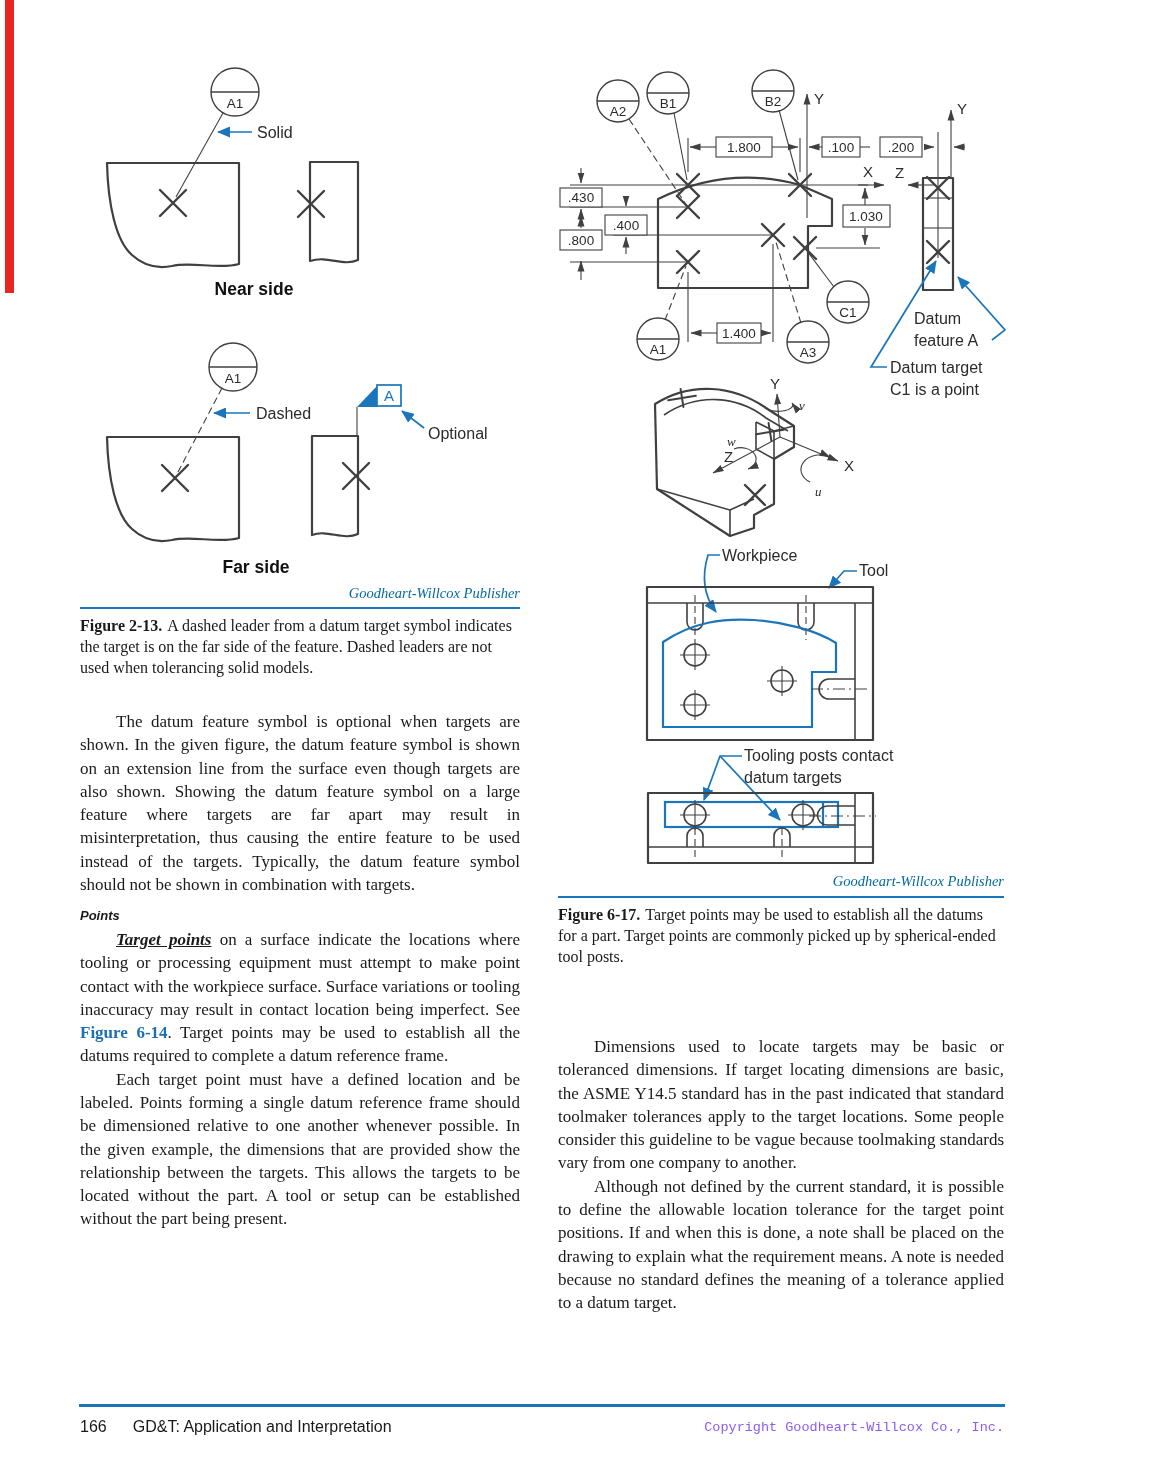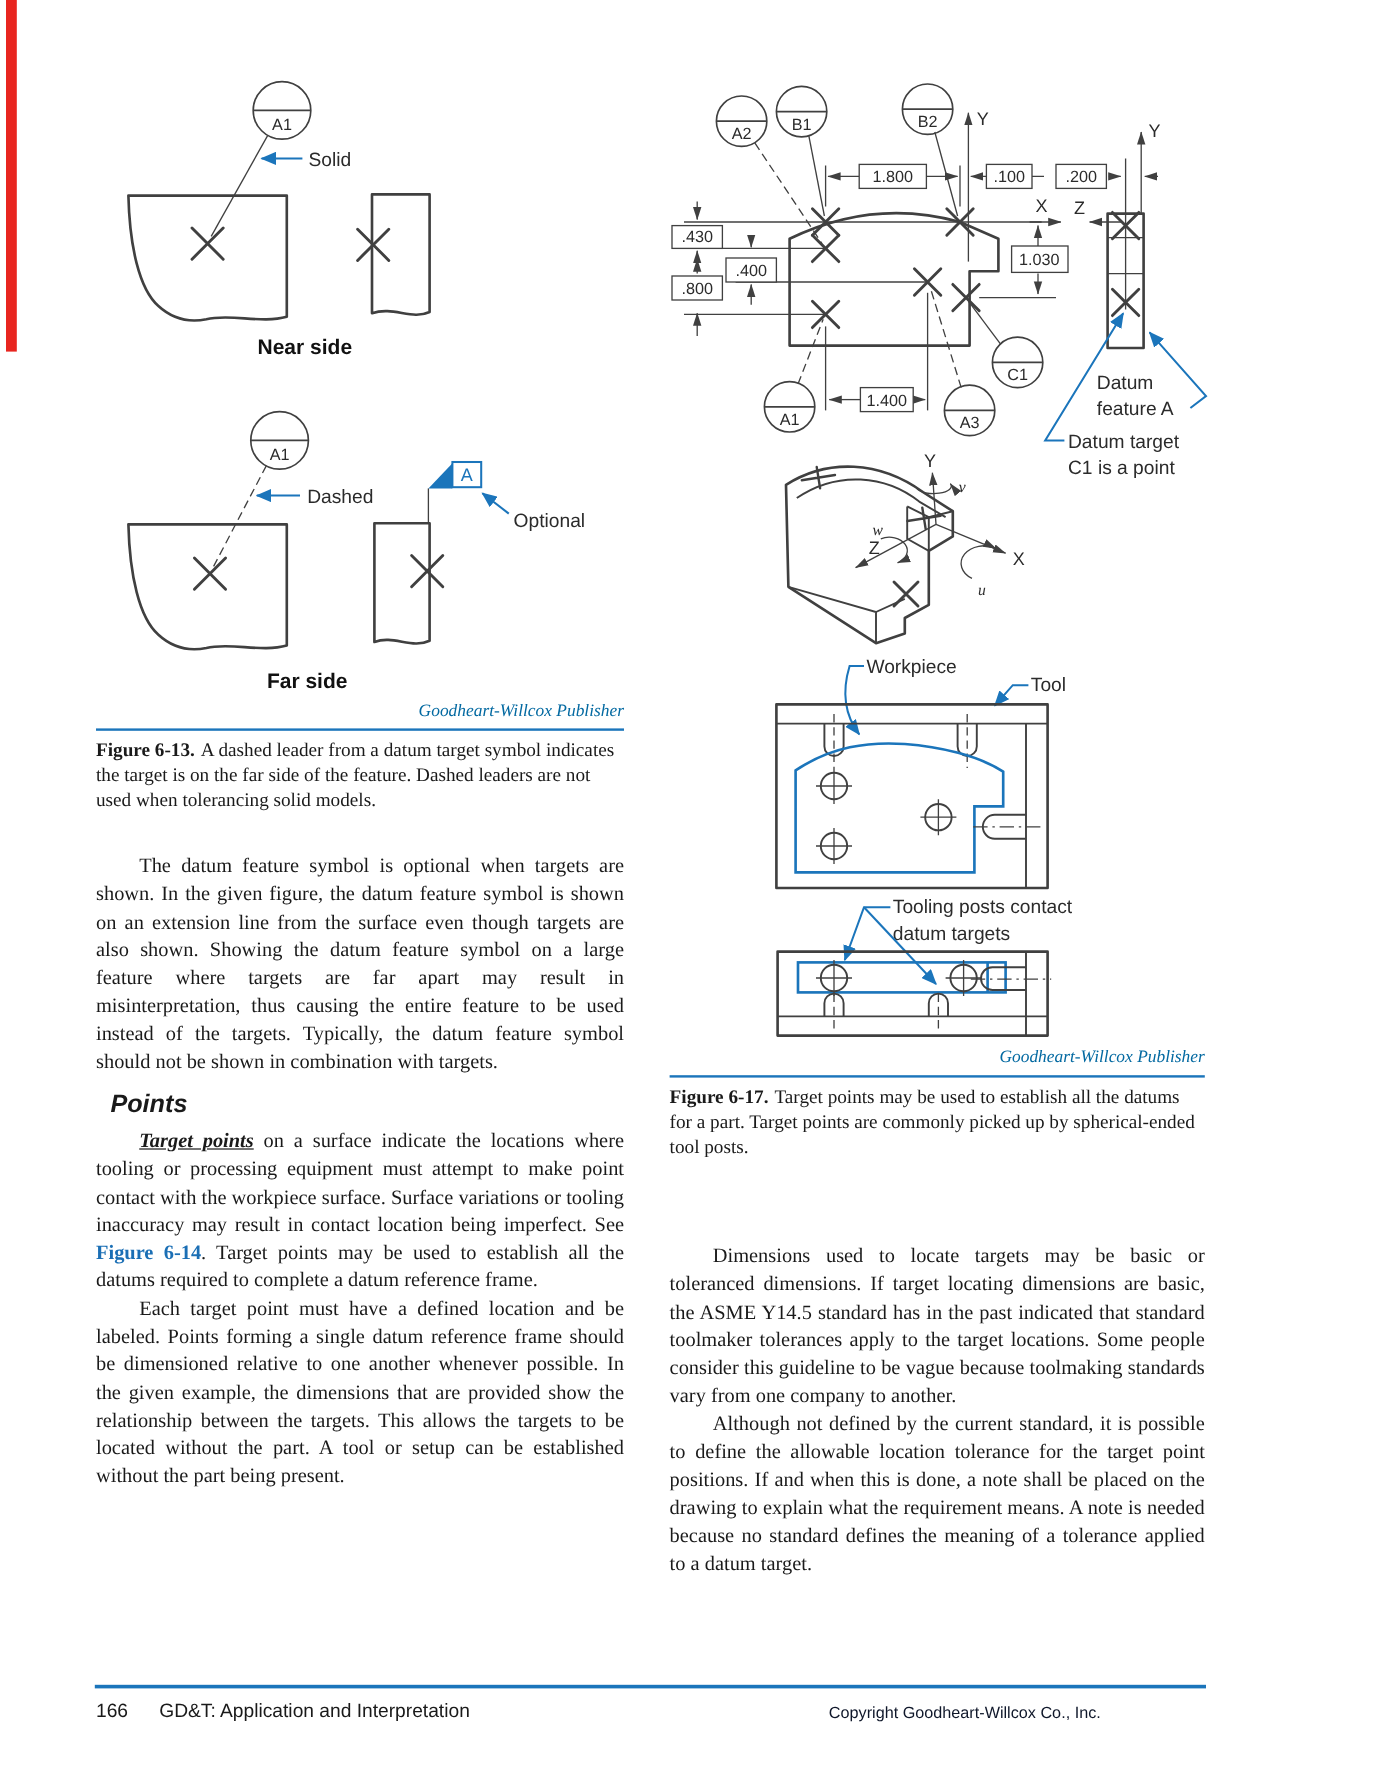--- a/index.html
+++ b/index.html
@@ -24,28 +24,28 @@
   text.blutxt{fill:#1b75bb;font-size:15px;text-anchor:middle;}
   .dimbox{fill:#ffffff;stroke:#404040;stroke-width:1.1;}
   
   .credit{font-style:italic;font-size:14.5px;text-align:right;color:#0369a1;}
   .caption{border-top:2px solid #1b75bb;padding-top:7px;font-size:16px;line-height:1.3;color:#1a1a1a;}
   .caption .fl{font-weight:bold;padding-right:5px;}
   
   .bodycol{font-size:17px;line-height:1.37;text-align:justify;}
   .bodycol p{margin:0;text-indent:36px;}
   .pts{font-family:"Liberation Sans",sans-serif;font-style:italic;font-weight:bold;
-       font-size:21px;margin:11px 0 3px 12px;}
+       font-size:13px;margin:11px 0 3px 0;}
   .ti{font-weight:bold;font-style:italic;text-decoration:underline;}
   .figref{font-weight:bold;color:#1b6fb5;}
   
   .footrule{border-top:3px solid #1b75bb;}
   .foot{font-family:"Liberation Sans",sans-serif;font-size:16px;color:#1a1a1a;}
   .foot .pg{font-weight:normal;margin-right:26px;}
-  .footcopy{font-family:Liberation Sans, sans-serif;font-size:13.5px;color:#0f172a;text-align:center;}
+  .footcopy{font-family:Liberation Mono, monospace;font-size:13.5px;color:#8b5cf6;text-align:right;}
   .redmark{background:#e8251f;}
 </style>
 </head>
 <body>
 
 <div class="abs redmark" style="left:5px;top:0;width:9px;height:293px;"></div>
 
 <svg class="abs" style="left:60px;top:55px;" width="460" height="532" viewBox="0 0 460 532">
   <defs>
     <marker id="m13b" markerWidth="13" markerHeight="11" refX="12" refY="5.5" orient="auto" markerUnits="userSpaceOnUse">
@@ -90,21 +90,21 @@
       <text class="blutxt" x="329" y="346">A</text>
     </g>
     <line class="blu" x1="364" y1="373" x2="342" y2="356" marker-end="url(#m13b)"></line>
     <text class="lab" x="368" y="384">Optional</text>
     <text class="labB" x="196" y="518">Far side</text>
   </g>
 </svg>
 
 <div class="abs credit" style="left:80px;top:585px;width:440px;">Goodheart-Willcox Publisher</div>
 
-<div class="abs caption" style="left:80px;top:607px;width:440px;"><span class="fl">Figure 6-13.</span><span>A dashed leader from a datum target symbol indicates the target is on the far side of the feature. Dashed leaders are not used when tolerancing solid models.</span></div>
+<div class="abs caption" style="left:80px;top:607px;width:440px;"><span class="fl">Figure 2-13.</span><span>A dashed leader from a datum target symbol indicates the target is on the far side of the feature. Dashed leaders are not used when tolerancing solid models.</span></div>
 
 <div class="abs bodycol" style="left:80px;top:710px;width:440px;">
   <p>The datum feature symbol is optional when targets are shown. In the given figure, the datum feature symbol is shown on an extension line from the surface even though targets are also shown. Showing the datum feature symbol on a large feature where targets are far apart may result in misinterpretation, thus causing the entire feature to be used instead of the targets. Typically, the datum feature symbol should not be shown in combination with targets.</p>
   <div class="pts">Points</div>
   <p><span class="ti">Target points</span><span> on a surface indicate the locations where tooling or processing equipment must attempt to make point contact with the workpiece surface. Surface variations or tooling inaccuracy may result in contact location being imperfect. See </span><span class="figref">Figure 6-14</span><span>. Target points may be used to establish all the datums required to complete a datum reference frame.</span></p>
   <p>Each target point must have a defined location and be labeled. Points forming a single datum reference frame should be dimensioned relative to one another whenever possible. In the given example, the dimensions that are provided show the relationship between the targets. This allows the targets to be located without the part. A tool or setup can be established without the part being present.</p>
 </div>
 
 <svg class="abs" style="left:558px;top:58px;" width="460" height="815" viewBox="0 0 460 815">
   <defs>

